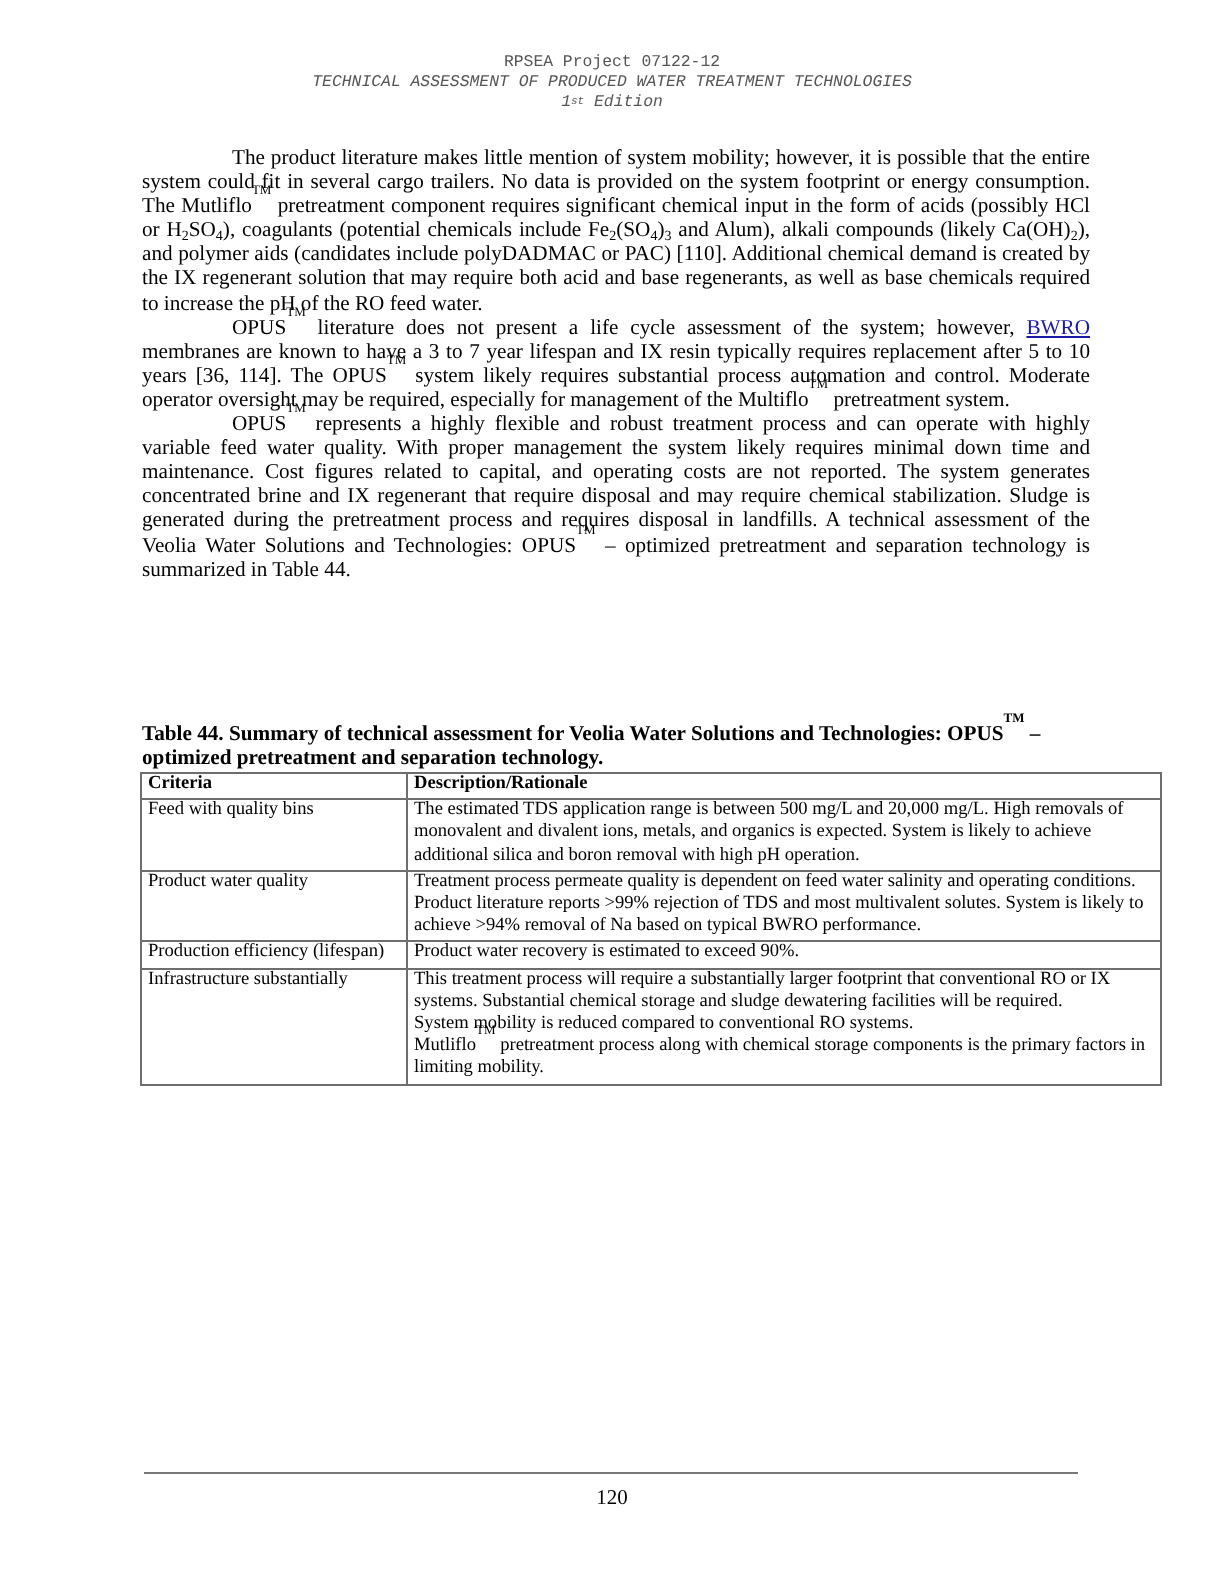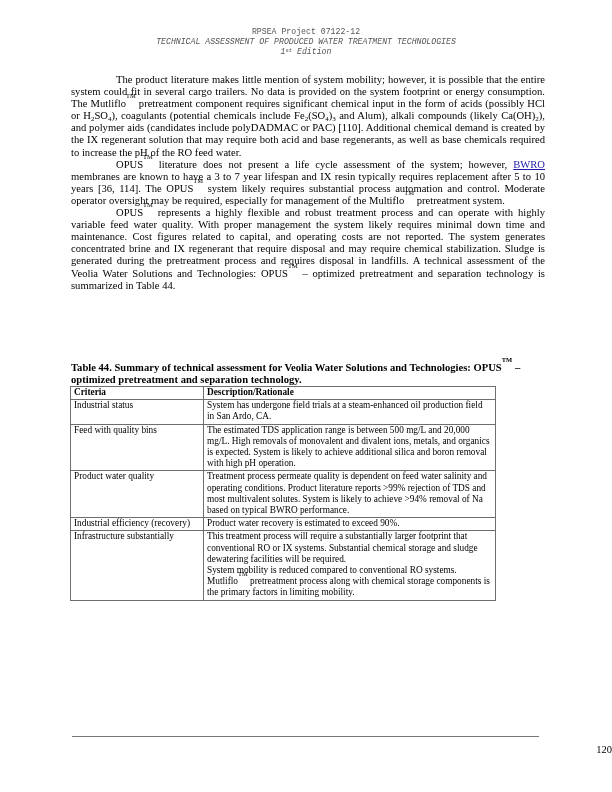--- a/index.html
+++ b/index.html
@@ -12,28 +12,28 @@
   .hdr.l3 { top:47px; font-style:italic; }
   .hdr sup { font-size:5.5px; vertical-align:top; position:relative; top:-1px; }
   .body-text { position:absolute; left:71px; width:474px; font-size:10.6px; line-height:12.1px;
                text-align:justify; }
   .body-text p { margin:0; text-indent:45px; }
   sup.tm { font-size:6.5px; vertical-align:top; position:relative; top:-2px; line-height:0; }
   sub.ch { font-size:7px; vertical-align:baseline; position:relative; top:2px; line-height:0; }
   a.link { color:#1a1aa6; text-decoration:underline; }
   .caption { position:absolute; left:71px; top:362px; width:474px; font-weight:bold;
              font-size:10.6px; line-height:12px; }
-  table.t44 { position:absolute; left:70px; top:386px; width:426px; border-collapse:collapse;
+  table.t44 { position:absolute; left:70px; top:386px; width:511px; border-collapse:collapse;
               font-size:9.3px; line-height:11.2px; }
   table.t44 td, table.t44 th { border:1px solid #6e6e6e; vertical-align:top; padding:0 3px 1px 3px;
               text-align:left; }
   table.t44 th { font-weight:bold; }
   table.t44 td.c1, table.t44 th.c1 { width:126px; }
   .footer-rule { position:absolute; left:72px; top:736px; width:467px; height:1px; background:#777; }
-  .page-num { position:absolute; left:0; width:612px; top:744px; text-align:right; font-size:10.5px; }
+  .page-num { position:absolute; left:0; width:612px; top:744px; text-align:center; font-size:10.5px; }
 </style>
 </head>
 <body>
 
 <div class="hdr l1">RPSEA Project 07122-12</div>
 <div class="hdr l2">TECHNICAL ASSESSMENT OF PRODUCED WATER TREATMENT TECHNOLOGIES</div>
 <div class="hdr l3"><span>1</span><sup>st</sup><span> Edition</span></div>
 
 <div class="body-text" style="top:74px;">
   <p><span>The product literature makes little mention of system mobility; however, it is possible that the entire system could fit in several cargo trailers. No data is provided on the system footprint or energy consumption. The Mutliflo</span><sup class="tm">TM</sup><span> pretreatment component requires significant chemical input in the form of acids (possibly HCl or H</span><sub class="ch">2</sub><span>SO</span><sub class="ch">4</sub><span>), coagulants (potential chemicals include Fe</span><sub class="ch">2</sub><span>(SO</span><sub class="ch">4</sub><span>)</span><sub class="ch">3</sub><span> and Alum), alkali compounds (likely Ca(OH)</span><sub class="ch">2</sub><span>), and polymer aids (candidates include polyDADMAC or PAC) [110]. Additional chemical demand is created by the IX regenerant solution that may require both acid and base regenerants, as well as base chemicals required to increase the pH of the RO feed water.</span></p>
@@ -43,33 +43,29 @@
 
 <div class="caption"><span>Table 44. Summary of technical assessment for Veolia Water Solutions and Technologies: OPUS</span><sup class="tm">TM</sup><span> – optimized pretreatment and separation technology.</span></div>
 
 <table class="t44">
   <tbody>
       <tr>
     <th class="c1">Criteria</th>
     <th>Description/Rationale</th>
   </tr>
   <tr>
-    <td class="c1">Industrial status</td>
-    <td>System has undergone field trials at a steam-enhanced oil production field in San Ardo, CA.</td>
-  </tr>
-  <tr>
     <td class="c1">Feed with quality bins</td>
     <td>The estimated TDS application range is between 500 mg/L and 20,000 mg/L. High removals of monovalent and divalent ions, metals, and organics is expected. System is likely to achieve additional silica and boron removal with high pH operation.</td>
   </tr>
   <tr>
     <td class="c1">Product water quality</td>
     <td>Treatment process permeate quality is dependent on feed water salinity and operating conditions. Product literature reports &gt;99% rejection of TDS and most multivalent solutes. System is likely to achieve &gt;94% removal of Na based on typical BWRO performance.</td>
   </tr>
   <tr>
-    <td class="c1">Industrial efficiency (recovery)</td>
+    <td class="c1">Production efficiency (lifespan)</td>
     <td>Product water recovery is estimated to exceed 90%.</td>
   </tr>
   <tr>
     <td class="c1">Infrastructure substantially</td>
     <td>
       <div>This treatment process will require a substantially larger footprint that conventional RO or IX systems. Substantial chemical storage and sludge dewatering facilities will be required.</div>
       <div>System mobility is reduced compared to conventional RO systems.</div>
       <div><span>Mutliflo</span><sup class="tm">TM</sup><span> pretreatment process along with chemical storage components is the primary factors in limiting mobility.</span></div>
     </td>
   </tr>

